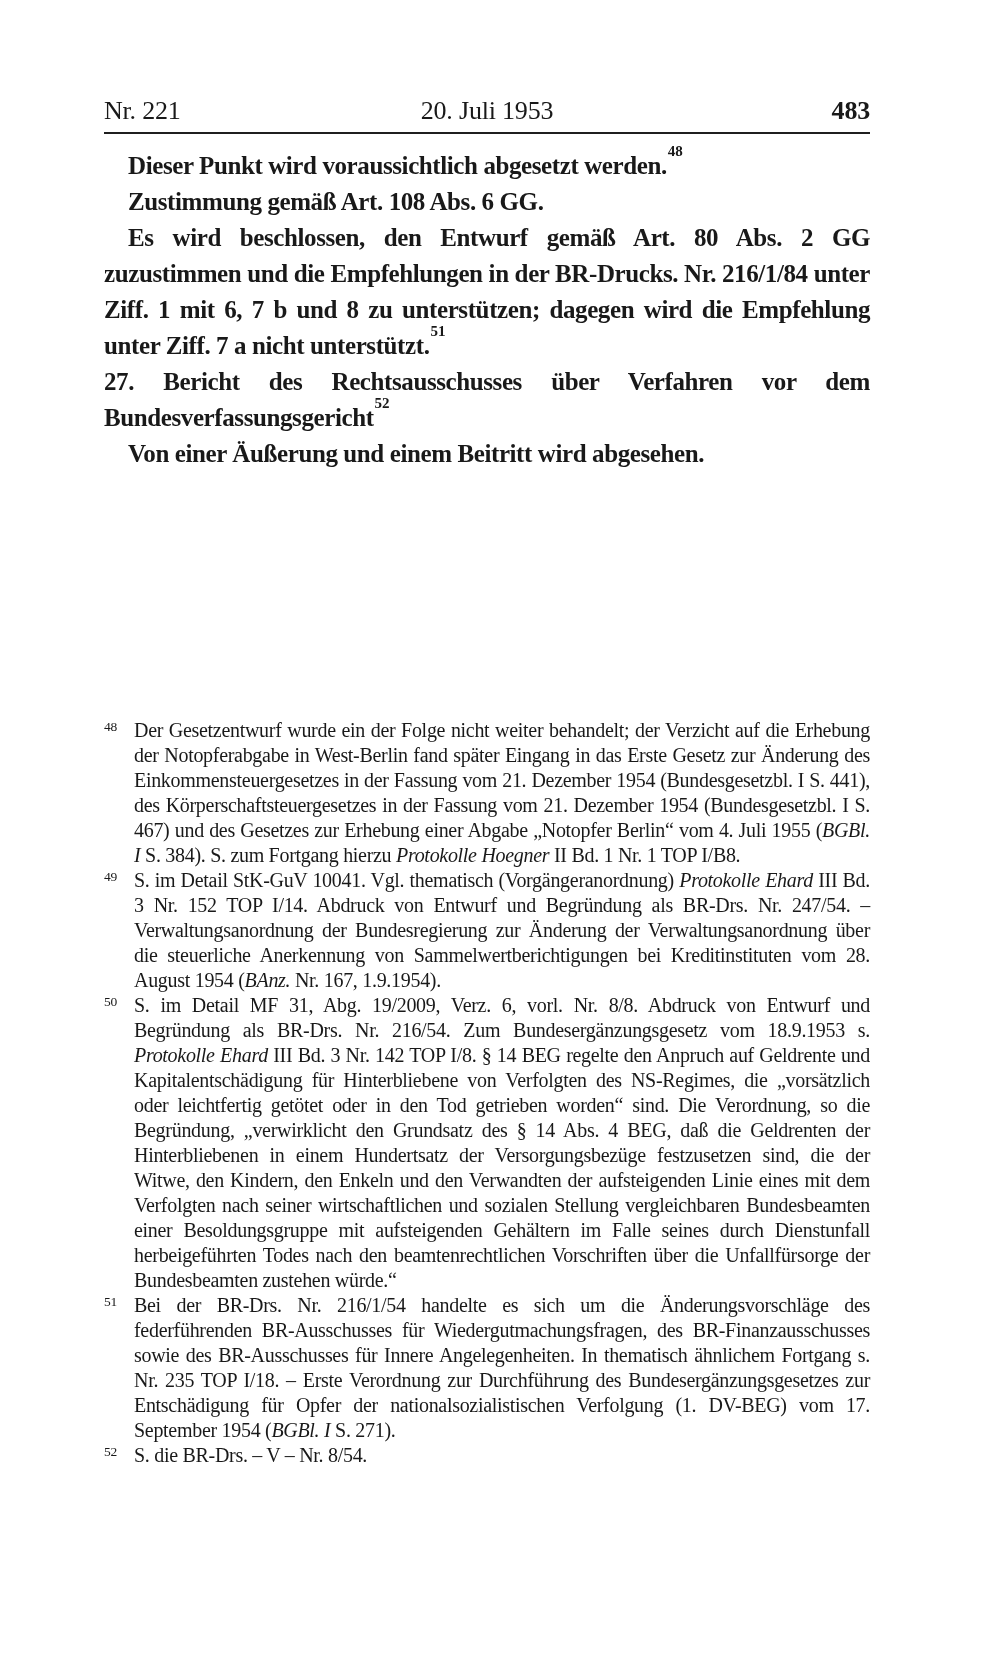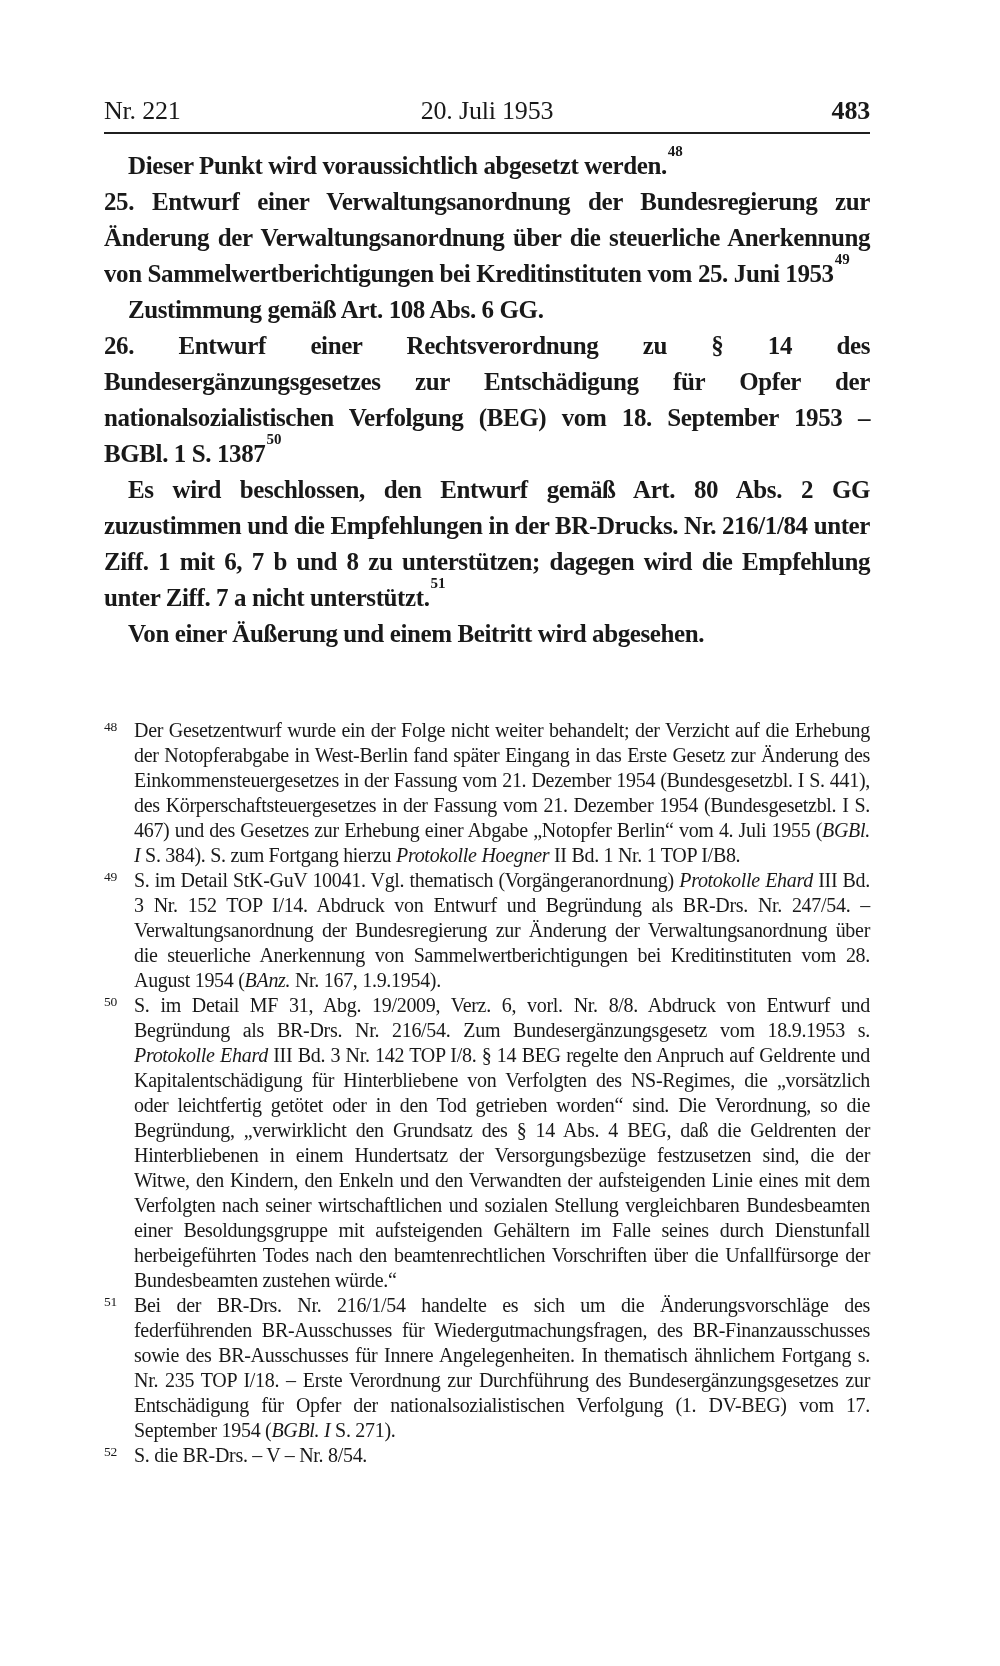--- a/index.html
+++ b/index.html
@@ -88,24 +88,23 @@
 
     <div class="page-header">
       <span class="h-left">Nr. 221</span>
       <span class="h-center">20. Juli 1953</span>
       <span class="h-right">483</span>
     </div>
     <div class="rule"></div>
 
     <div class="main-text">
       <p class="indent"><span>Dieser Punkt wird voraussichtlich abgesetzt werden.</span><sup>48</sup></p>
-      <p><span>25. Entwurf einer Verwaltungsanordnung der Bundesregierung zur Änderung der Verwaltungsanordnung über die steuerliche Anerkennung von Sammelwertberichtigungen bei Kreditinstituten vom 25. Juni 1953</span><sup>49</sup></p>
       <p class="indent"><span>Zustimmung gemäß Art. 108 Abs. 6 GG.</span><sup></sup></p>
-      <p><span>26. Entwurf einer Rechtsverordnung zu § 14 des Bundesergänzungsgesetzes zur Entschädigung für Opfer der nationalsozialistischen Verfolgung (BEG) vom 18. September 1953 – BGBl. 1 S. 1387</span><sup>50</sup></p>
       <p class="indent"><span>Es wird beschlossen, den Entwurf gemäß Art. 80 Abs. 2 GG zuzustimmen und die Empfehlungen in der BR-Drucks. Nr. 216/1/84 unter Ziff. 1 mit 6, 7 b und 8 zu unterstützen; dagegen wird die Empfehlung unter Ziff. 7 a nicht unterstützt.</span><sup>51</sup></p>
+      <p><span>27. Bericht des Rechtsausschusses über Verfahren vor dem Bundesverfassungsgericht</span><sup>52</sup></p>
       <p class="indent"><span>Von einer Äußerung und einem Beitritt wird abgesehen.</span><sup></sup></p>
     </div>
 
     <div class="footnotes">
       <div class="footnote">
         <span class="fn-num">48</span>
         <div class="fn-text">Der Gesetzentwurf wurde ein der Folge nicht weiter behandelt; der Verzicht auf die Erhebung der Notopferabgabe in West-Berlin fand später Eingang in das Erste Gesetz zur Änderung des Einkommensteuergesetzes in der Fassung vom 21. Dezember 1954 (Bundesgesetzbl. I S. 441), des Körperschaftsteuergesetzes in der Fassung vom 21. Dezember 1954 (Bundesgesetzbl. I S. 467) und des Gesetzes zur Erhebung einer Abgabe „Notopfer Berlin“ vom 4. Juli 1955 (<i>BGBl. I</i> S. 384). S. zum Fortgang hierzu <i>Protokolle Hoegner</i> II Bd. 1 Nr. 1 TOP I/B8.</div>
       </div>
       <div class="footnote">
         <span class="fn-num">49</span>

